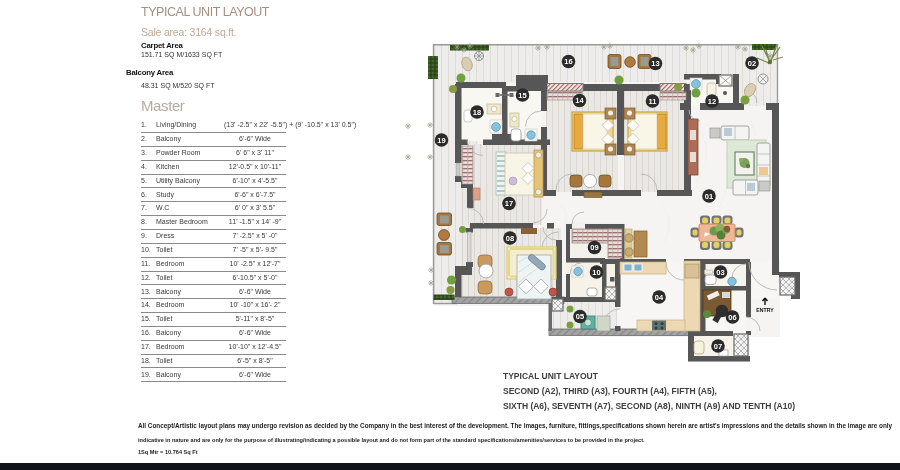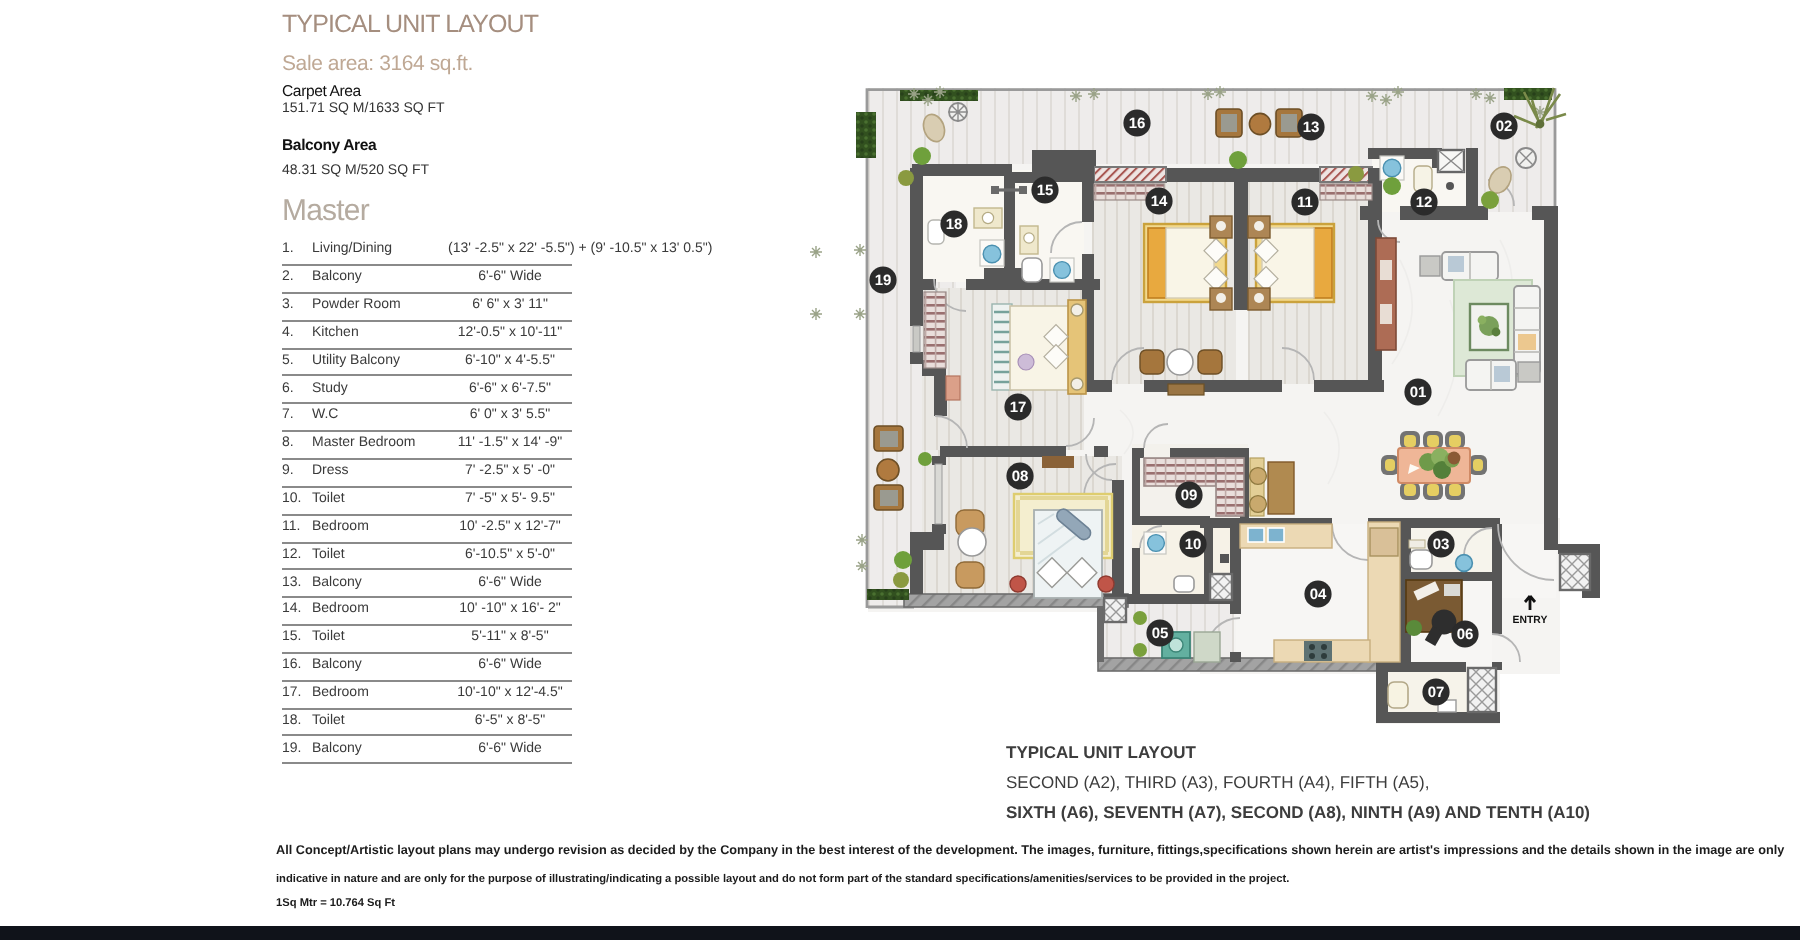--- a/index.html
+++ b/index.html
@@ -6,25 +6,25 @@
 body{width:900px;height:470px;position:relative;overflow:hidden;font-family:"Liberation Sans",sans-serif;}
 .abs{position:absolute;}
 </style>
 </head>
 <body>
 
 <div class="abs" style="left:141px;top:5px;font-size:12.5px;color:#a58e7f;letter-spacing:-0.45px;">TYPICAL UNIT LAYOUT</div>
 
 <div class="abs" style="left:141px;top:25.5px;font-size:10.5px;color:#bfa894;letter-spacing:-0.2px;">Sale area: 3164 sq.ft.</div>
 
-<div class="abs" style="left:141px;top:41px;font-size:7.8px;font-weight:normal;color:#111;letter-spacing:-0.2px;text-align:center;">Carpet Area</div>
+<div class="abs" style="left:141px;top:41px;font-size:7.8px;font-weight:bold;color:#111;letter-spacing:-0.2px;text-align:center;">Carpet Area</div>
 
 <div class="abs" style="left:141px;top:51px;font-size:7px;color:#333;">151.71 SQ M/1633 SQ FT</div>
 
-<div class="abs" style="left:141px;top:68px;font-size:7.8px;font-weight:bold;color:#111;letter-spacing:-0.2px;">Balcony Area</div>
+<div class="abs" style="left:126px;top:68px;font-size:7.8px;font-weight:bold;color:#111;letter-spacing:-0.2px;">Balcony Area</div>
 
 <div class="abs" style="left:141px;top:81.5px;font-size:7px;color:#333;">48.31 SQ M/520 SQ FT</div>
 
 <div class="abs" style="left:141px;top:96.5px;font-size:15px;color:#b5aba0;letter-spacing:-0.4px;">Master</div>
 
 <style>
 .lrow{position:absolute;left:141px;width:145px;height:13.85px;border-bottom:1px solid #8a8a8a;font-size:7px;color:#3a3a3a;}
 .ln{position:absolute;left:0;top:3.2px;}
 .lm{position:absolute;left:15px;top:3.2px;}
 .ld{position:absolute;left:74px;width:80px;text-align:center;top:3.2px;white-space:nowrap;}
@@ -853,21 +853,21 @@
       </g>
 <g>
         <circle cx="441.5" cy="140" r="6.8" fill="#2b2b2b"></circle>
         <text x="441.5" y="142.7" fill="#fff">19</text>
       </g>
 </g>
 </svg>
 
 <div class="abs" style="left:503px;top:371px;font-size:8.5px;font-weight:bold;color:#3d3d3d;">TYPICAL UNIT LAYOUT</div>
 
-<div class="abs" style="left:503px;top:386px;font-size:8.5px;font-weight:normal;color:#3d3d3d;">SECOND (A2), THIRD (A3), FOURTH (A4), FIFTH (A5),</div>
+<div class="abs" style="left:503px;top:386px;font-size:8.5px;font-weight:bold;color:#3d3d3d;">SECOND (A2), THIRD (A3), FOURTH (A4), FIFTH (A5),</div>
 
 <div class="abs" style="left:503px;top:400.5px;font-size:8.5px;font-weight:bold;color:#3d3d3d;">SIXTH (A6), SEVENTH (A7), SECOND (A8), NINTH (A9) AND TENTH (A10)</div>
 
 <div class="abs" style="left:138px;top:421.5px;font-size:6.35px;font-weight:bold;color:#1c1c1c;">All Concept/Artistic layout plans may undergo revision as decided by the Company in the best interest of the development. The images, furniture, fittings,specifications shown herein are artist's impressions and the details shown in the image are only</div>
 
 <div class="abs" style="left:138px;top:436.5px;font-size:5.6px;font-weight:bold;color:#1c1c1c;">indicative in nature and are only for the purpose of illustrating/indicating a possible layout and do not form part of the standard specifications/amenities/services to be provided in the project.</div>
 
 <div class="abs" style="left:138px;top:448.5px;font-size:5.6px;font-weight:bold;color:#1c1c1c;">1Sq Mtr = 10.764 Sq Ft</div>
 
 <div class="abs" style="left:0;top:463px;width:900px;height:7px;background:#10131a;"></div>

